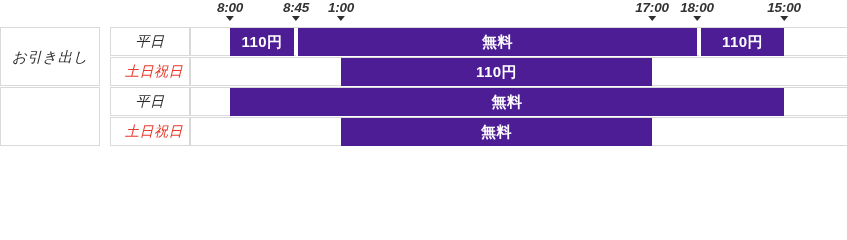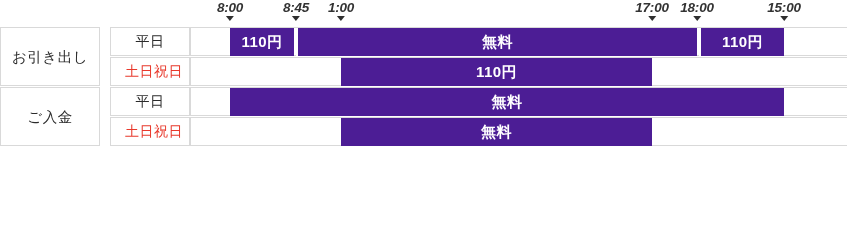--- a/index.html
+++ b/index.html
@@ -54,20 +54,21 @@
     left: 0; top: 27px;
     width: 847px;
     height: 119px;
   }
 
   
   .cell-box {
     position: absolute;
     border: 1px solid #d9d9d9;
     background: #ffffff;
+    font-style: italic;
   }
 
   .group-label {
     left: 0;
     width: 100px;
     display: flex;
     flex-direction: column;
     align-items: center;
     justify-content: center;
     font-size: 14.5px;
@@ -170,21 +171,20 @@
       <span class="tick-arrow"></span>
     </div>
   </div>
 
   <div class="grid">
 
     <div class="cell-box group-label g0">
       <span>お引き出し</span>
     </div>
     <div class="cell-box group-label g1">
-      <span>ご入金</span>
     </div>
 
     <div class="cell-box day-label weekday d0">
       <span>平日</span>
     </div>
     <div class="cell-box day-label holiday d1">
       <span>土日祝日</span>
     </div>
     <div class="cell-box day-label weekday d2">
       <span>平日</span>

